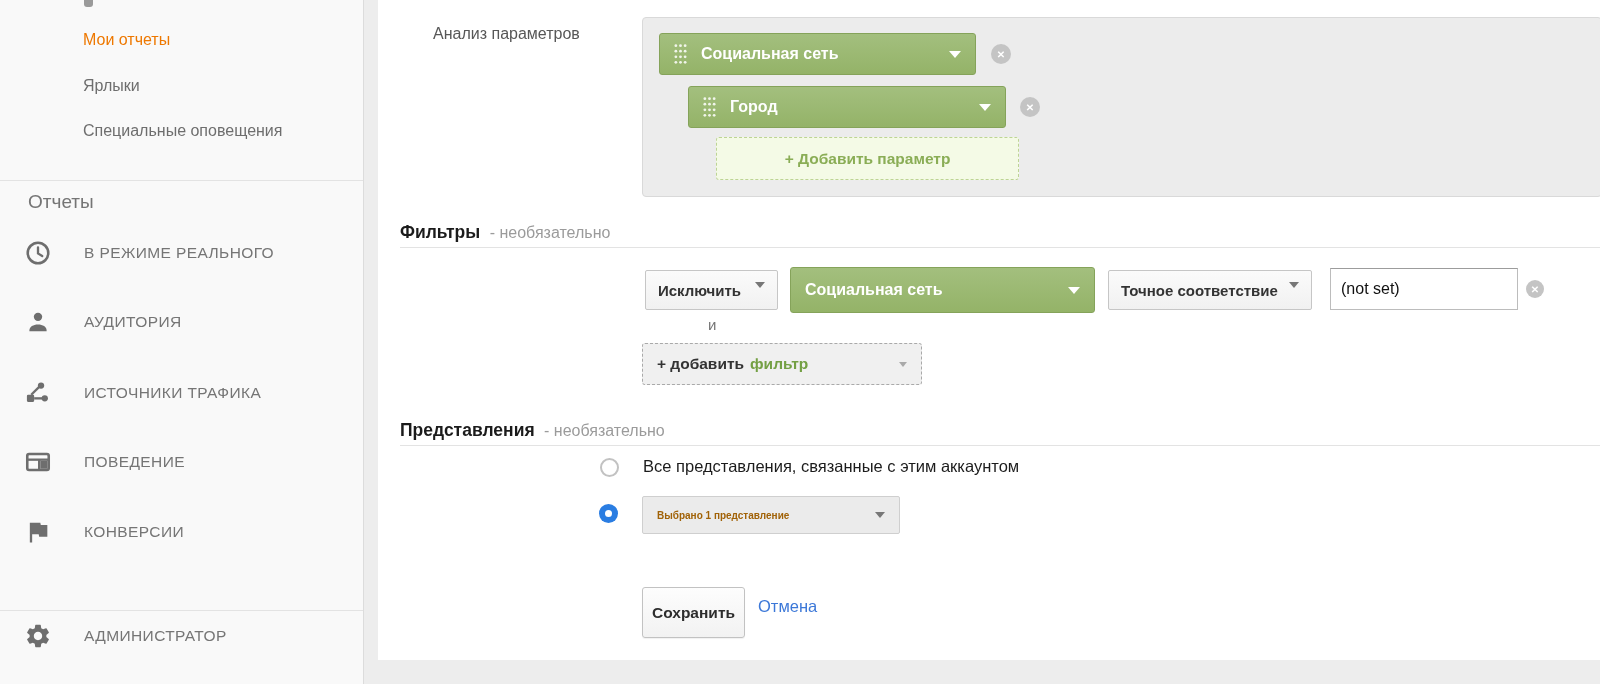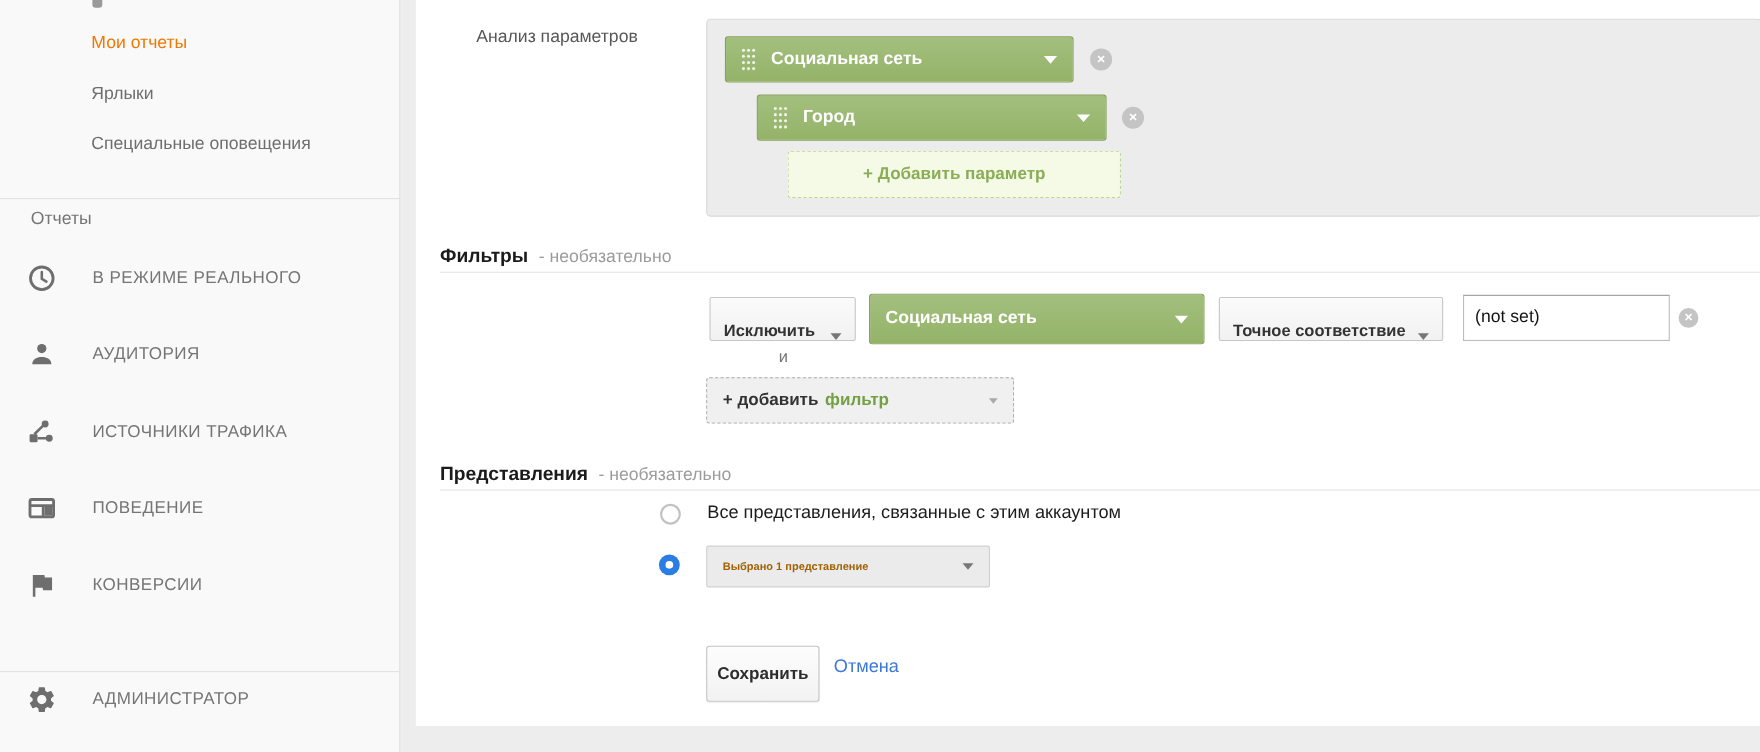--- a/index.html
+++ b/index.html
@@ -20,21 +20,21 @@
   }
 
   
   .sidebar { position:absolute; left:0; top:0; width:363px; height:684px;
              background:#f9f9f9; border-right:1px solid #dcdcdc; }
   .cutoff { position:absolute; left:84px; top:0; width:9px; height:7px;
             background:#9a9a9a; border-radius:0 0 3px 3px; }
   .s-link { position:absolute; left:83px; font-size:16px; color:#6e6e6e; cursor:pointer; line-height:19px; }
   .s-link.active { color:var(--c-accent_orange); }
   .s-divider { position:absolute; left:0; width:100%; border-top:1px solid #e3e3e3; }
-  .s-section { position:absolute; left:28px; top:191px; font-size:16px; color:#757575; }
+  .s-section { position:absolute; left:28px; top:191px; font-size:19px; color:#757575; }
   .s-row { position:absolute; left:0; width:100%; height:38px; display:flex; align-items:center; cursor:pointer; }
   .s-icon { margin-left:23px; width:30px; height:30px; flex:0 0 30px; display:flex; align-items:center; justify-content:center; }
   .s-icon svg { width:28px; height:28px; }
   .s-label { margin-left:31px; font-size:15.5px; color:#757575; letter-spacing:.4px; white-space:nowrap; }
 
   
   .panel { position:absolute; left:378px; top:0; width:1222px; height:660px; background:#fff; }
 
   .dims-label { position:absolute; left:55px; top:25px; width:195px; text-align:left;
                 font-size:16px; color:#575757; }
@@ -60,22 +60,22 @@
                background:#f4fae6; border:1px dashed #bdd494; border-radius:3px;
                color:var(--c-add_param_green); font-weight:bold; font-size:15.5px;
                display:flex; align-items:center; justify-content:center; box-sizing:border-box; cursor:pointer; }
 
   .sec-head { position:absolute; left:22px; white-space:nowrap; }
   .sec-head .h { font-size:17.5px; font-weight:bold; color:#1b1b1b; }
   .sec-head .opt { font-size:16px; color:#9b9b9b; margin-left:5px; }
   .rule { position:absolute; left:22px; right:0; border-top:1px solid #e3e3e3; }
 
   .gray-dd { position:absolute; height:40px; background:linear-gradient(#fbfbfb,#f1f1f1);
-             border:1px solid #c6c6c6; border-radius:2px; display:flex; align-items:flex-end;
-             padding:0 12px; box-sizing:border-box; cursor:pointer; }
+             border:1px solid #c6c6c6; border-radius:2px; display:flex; align-items:flex-start;
+             padding:11px 12px; box-sizing:border-box; cursor:pointer; }
   .gray-dd .lbl { font-weight:bold; font-size:15px; color:#333; margin-right:10px; white-space:nowrap; }
 
   .filter-chip { left:412px; top:267px; width:305px; height:46px; }
   .filter-input { position:absolute; left:952px; top:268px; width:188px; height:42px;
                   border:1px solid #bcbcbc; border-top-color:#9c9c9c; background:#fff;
                   font-size:16px; color:#111; padding:0 10px; box-sizing:border-box;
                   font-family:"Liberation Sans", sans-serif; }
   .and-label { position:absolute; left:330px; top:316px; font-size:15px; color:#757575; }
 
   .add-filter { position:absolute; left:264px; top:343px; width:280px; height:42px;

